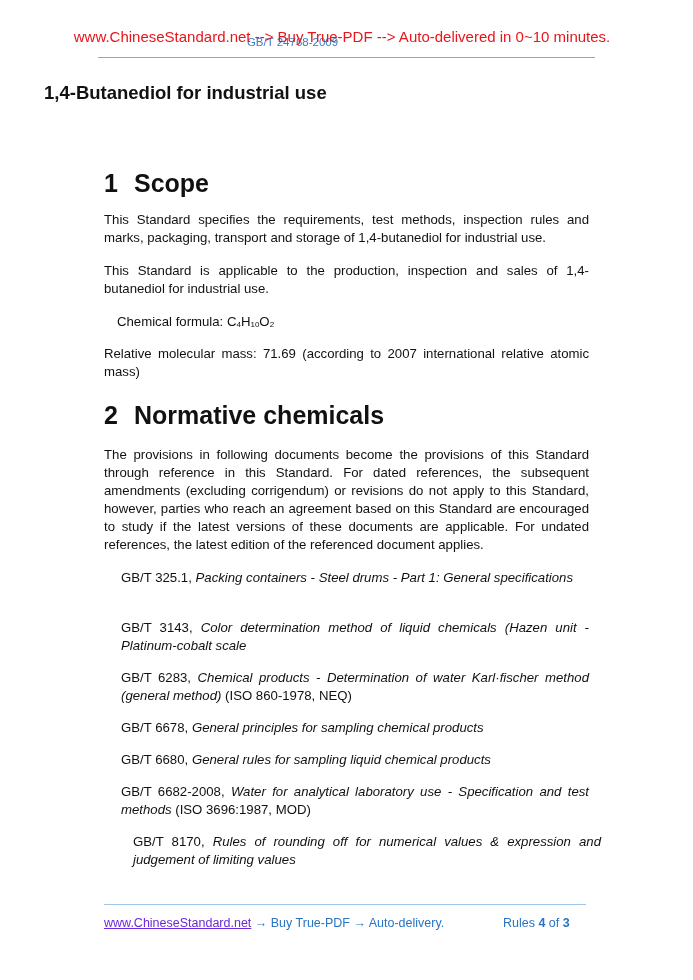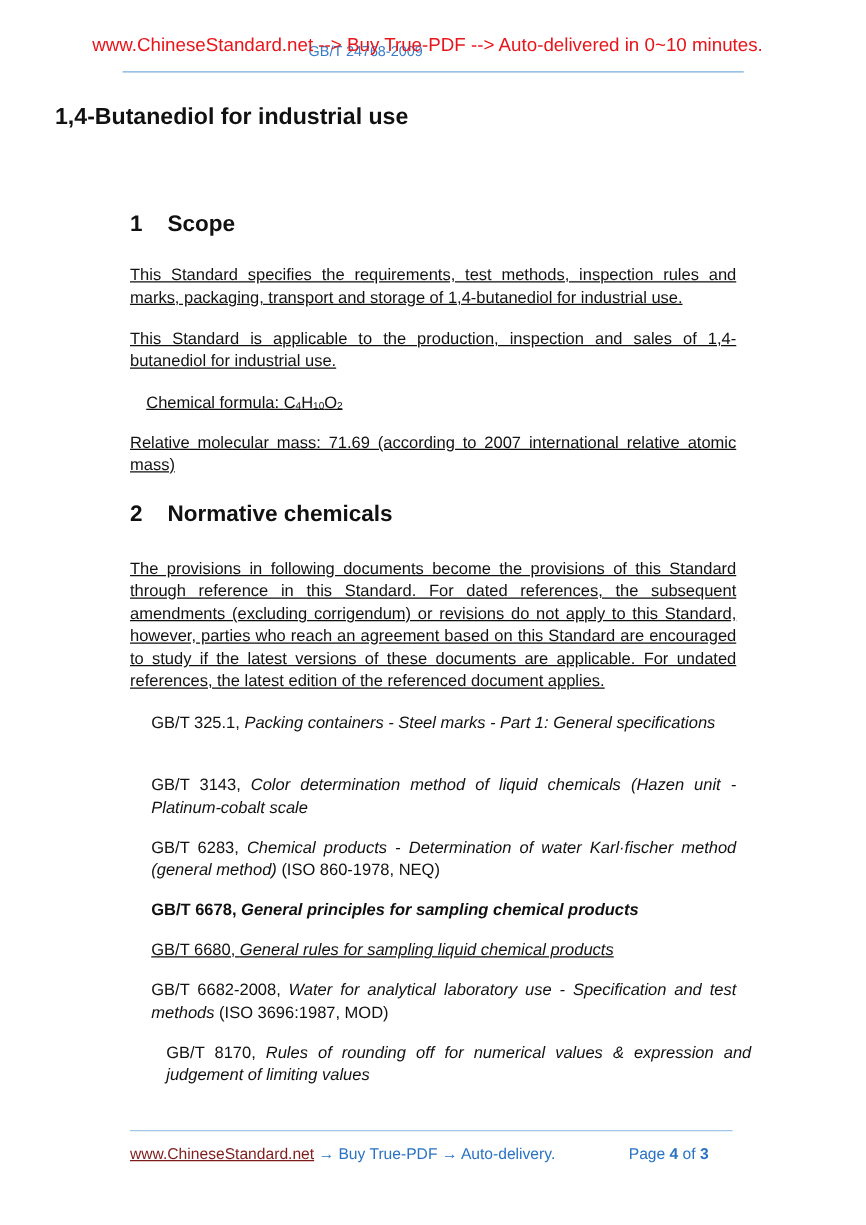--- a/index.html
+++ b/index.html
@@ -6,29 +6,29 @@
   body { width:693px; height:980px; position:relative; overflow:hidden;
          font-family:"Liberation Sans", sans-serif; color:#111; }
   .banner { position:absolute; top:28px; left:0; width:684px; text-align:center;
             color:#e8151b; font-size:15px; line-height:18px; z-index:2; white-space:nowrap; }
   .header-code { position:absolute; top:35px; left:0; width:585px; text-align:center;
                  color:#3a7cc7; font-size:11.5px; line-height:14px; z-index:1; }
   .header-rule { position:absolute; top:57px; left:98px; width:497px; height:1px; background:#7aaedb; }
   .title { position:absolute; top:82px; left:0; width:693px; 
            font-weight:bold; font-size:18.5px;padding-left:44px; }
   .content { position:absolute; left:104px; width:485px; }
-  .h1 { font-weight:bold; font-size:18px; margin:0; }
+  .h1 { font-weight:bold; font-size:25px; margin:0; }
   .h1 .num { display:inline-block; width:30px; }
-  p { margin:0; font-size:13.2px; line-height:18px; text-align:justify;text-decoration:underline; }
+  p { margin:0; font-size:13.2px; line-height:18px; text-align:justify; }
   .ref { position:absolute; left:121px; width:468px; font-size:13.2px; line-height:18px; text-align:justify; }
   .ref i { font-style:italic; }
   sub { font-size:8px; vertical-align:-1px; }
   .footer-rule { position:absolute; top:904px; left:104px; width:482px; height:1px; background:#9fc5e8; }
   .footer-left { position:absolute; top:916px; left:104px; font-size:12.5px; color:#2a73c4; }
-  .footer-left a { color:#7f1d1d; text-decoration:underline; }
+  .footer-left a { color:#6d28d9; text-decoration:underline; }
   .footer-right { position:absolute; top:916px; left:503px; font-size:12.5px; color:#2a73c4; }
   .footer-right b { font-weight:bold; }
 </style>
 </head>
 <body>
 
 <div class="banner">www.ChineseStandard.net --&gt; Buy True-PDF --&gt; Auto-delivered in 0~10 minutes.</div>
 <div class="header-code">GB/T 24768-2009</div>
 <div class="header-rule"></div>
 
@@ -50,23 +50,23 @@
     <p>Relative molecular mass: 71.69 (according to 2007 international relative atomic mass)</p>
   </div>
 
 <div class="content" style="top:401px;">
   <h2 class="h1"><span class="num">2</span><span>Normative chemicals</span></h2>
 </div>
 <div class="content" style="top:446px;">
     <p>The provisions in following documents become the provisions of this Standard through reference in this Standard. For dated references, the subsequent amendments (excluding corrigendum) or revisions do not apply to this Standard, however, parties who reach an agreement based on this Standard are encouraged to study if the latest versions of these documents are applicable. For undated references, the latest edition of the referenced document applies.</p>
   </div>
 
-<div class="ref" style="top:569px;"><span>GB/T 325.1, </span><i>Packing containers - Steel marks - Part 1: General specifications</i><span></span></div>
+<div class="ref" style="top:569px;"><span>GB/T 325.1, </span><i>Packing containers - Steel drums - Part 1: General specifications</i><span></span></div>
 <div class="ref" style="top:619px;"><span>GB/T 3143, </span><i>Color determination method of liquid chemicals (Hazen unit - Platinum-cobalt scale</i><span></span></div>
 <div class="ref" style="top:669px;"><span>GB/T 6283, </span><i>Chemical products - Determination of water Karl·fischer method (general method)</i><span> (ISO 860-1978, NEQ)</span></div>
-<div class="ref" style="top:719px;font-weight:bold;"><span>GB/T 6678, </span><i>General principles for sampling chemical products</i><span></span></div>
-<div class="ref" style="top:751px;text-decoration:underline;"><span>GB/T 6680, </span><i>General rules for sampling liquid chemical products</i><span></span></div>
+<div class="ref" style="top:719px;"><span>GB/T 6678, </span><i>General principles for sampling chemical products</i><span></span></div>
+<div class="ref" style="top:751px;"><span>GB/T 6680, </span><i>General rules for sampling liquid chemical products</i><span></span></div>
 <div class="ref" style="top:783px;"><span>GB/T 6682-2008, </span><i>Water for analytical laboratory use - Specification and test methods</i><span> (ISO 3696:1987, MOD)</span></div>
 <div class="ref" style="top:833px;margin-left:12px;"><span>GB/T 8170, </span><i>Rules of rounding off for numerical values &amp; expression and judgement of limiting values</i><span></span></div>
 
 <div class="footer-rule"></div>
 <div class="footer-left"><a>www.ChineseStandard.net</a><span> → Buy True-PDF → Auto-delivery.</span></div>
-<div class="footer-right"><span>Page </span><b>4</b><span> of </span><b>3</b></div>
+<div class="footer-right"><span>Rules </span><b>4</b><span> of </span><b>3</b></div>
 
 </body></html>

